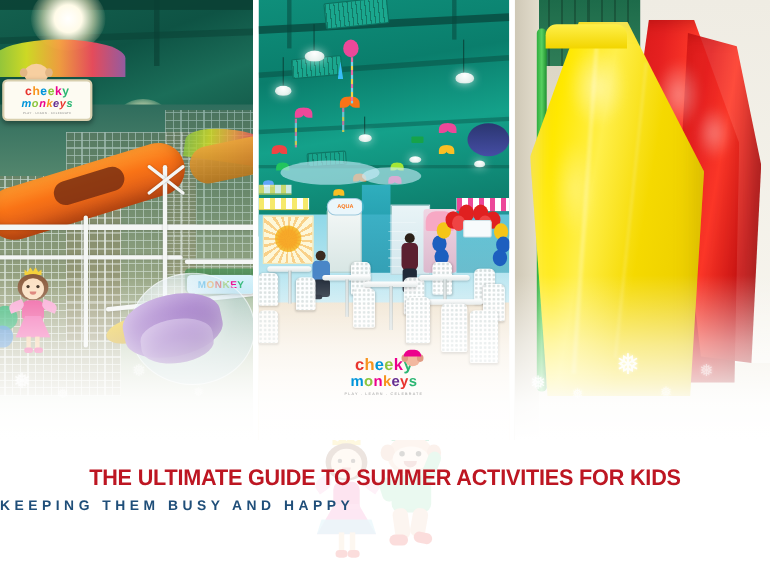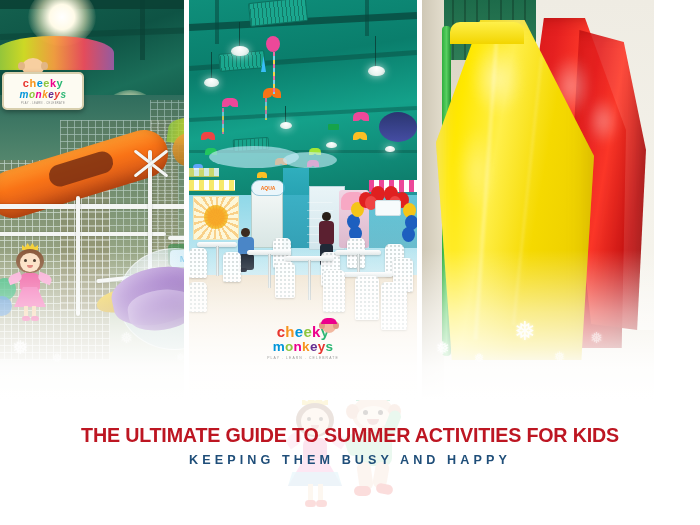--- a/index.html
+++ b/index.html
@@ -5,21 +5,21 @@
   html,body{margin:0;padding:0;background:#fff;}
   body{width:700px;height:525px;overflow:hidden;
        font-family:"Liberation Sans","DejaVu Sans",sans-serif;}
 
   .banner{position:relative;width:700px;height:525px;background:#ffffff;overflow:hidden;}
 
   
   .strip{position:absolute;left:0;top:0;width:700px;height:400px;
          display:flex;gap:5px;background:#fff;}
   .panel{position:relative;overflow:hidden;flex:0 0 auto;height:400px;}
-  .p1{width:184px;text-align:right;}
+  .p1{width:230px;text-align:right;}
   .p2{width:228px;}
   .p3{width:232px;}
 
   .scene{position:absolute;inset:0;}
 
   
   .fade{position:absolute;left:0;right:0;bottom:0;height:150px;
         background:linear-gradient(to bottom,rgba(255,255,255,0) 0%,rgba(255,255,255,.55) 42%,rgba(255,255,255,.93) 78%,#fff 100%);
         z-index:40;pointer-events:none;}
 
@@ -137,21 +137,21 @@
   .wm-l1 i,.wm-l2 i{font-style:normal;}
   .wm-tag{font-size:3.4px;letter-spacing:1.1px;color:#9a9a9a;margin-top:2px;}
   .wm-monkey{position:absolute;}
 
   
   .caption{position:absolute;left:0;top:400px;width:700px;height:125px;background:#fff;overflow:hidden;}
   .mascots{position:absolute;left:50%;top:-14px;margin-left:-70px;width:140px;height:140px;opacity:.16;}
   .cap-title{position:absolute;left:0;right:0;top:25px;text-align:center;
     font-size:20.5px;font-weight:bold;letter-spacing:-.2px;line-height:1;
     transform:scaleX(.96);transform-origin:center;white-space:nowrap;}
-  .cap-sub{position:absolute;left:0;right:0;top:54px;text-align:center;
+  .cap-sub{position:absolute;left:0;right:0;top:54px;text-align:left;
     font-size:12.6px;font-weight:bold;letter-spacing:4.1px;line-height:1;white-space:nowrap;}
 </style>
 </head>
 <body>
 
 <div class="banner">
 
   <div class="strip">
 
     <div class="panel p1">

